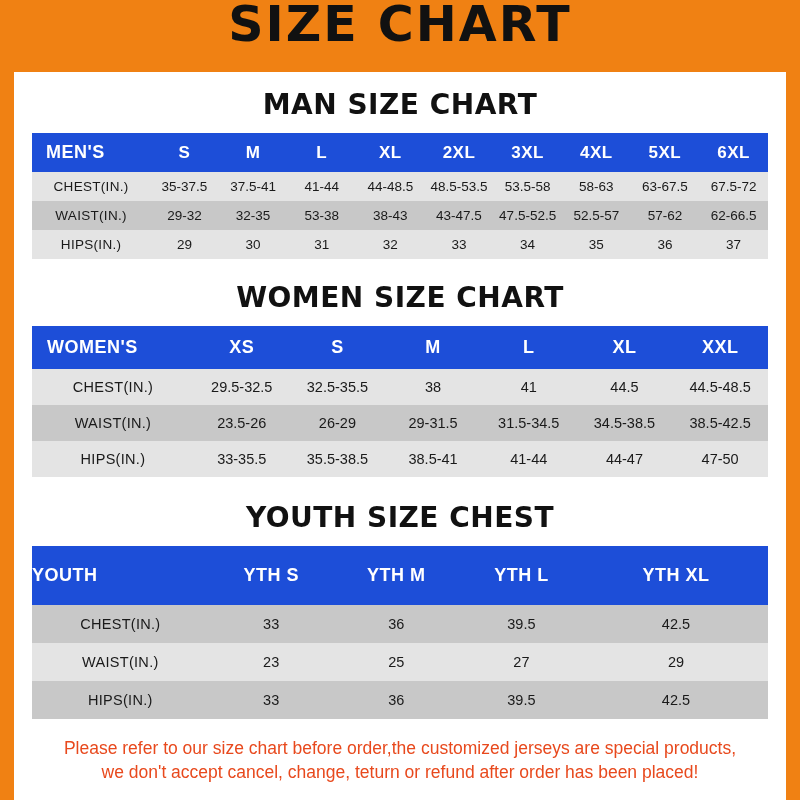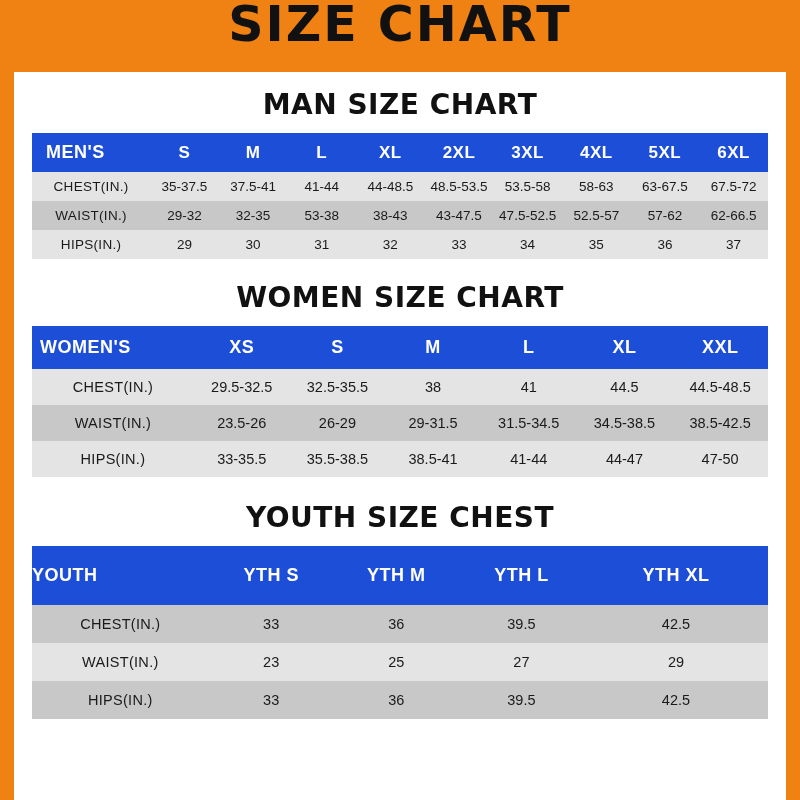--- a/index.html
+++ b/index.html
@@ -80,21 +80,21 @@
   }
   tbody td.label-col {
     font-size: 13.5px;
     letter-spacing: 0.3px;
     text-align: center;
   }
   tbody tr.alt-light td { background: #e4e4e4; }
   tbody tr.alt-dark td { background: #c8c8c8; }
 
   
-  .women-table thead th { font-size: 18px; padding: 11px 8px; }
+  .women-table thead th { font-size: 18px; padding: 11px 15px; }
   .women-table tbody td { font-size: 14.5px; padding: 10px 0; }
 
   .youth-table thead th { font-size: 18px; padding: 19px 0; }
   .youth-table tbody td { font-size: 14.5px; padding: 11px 0; }
 
   .footer {
     margin-top: 18px;
     padding: 0 14px;
     text-align: center;
     color: #e8491d;
@@ -276,14 +276,18 @@
           <td class="label-col">HIPS(IN.)</td>
           <td>33</td>
           <td>36</td>
           <td>39.5</td>
           <td>42.5</td>
         </tr>
       </tbody>
     </table>
   </div>
 
+  <div class="footer">
+    <div>Please refer to our size chart before order,the customized jerseys are special products,</div>
+    <div>we don't accept cancel, change, teturn or refund after order has been placed!</div>
+  </div>
 
 </div>
 
 </body></html>

